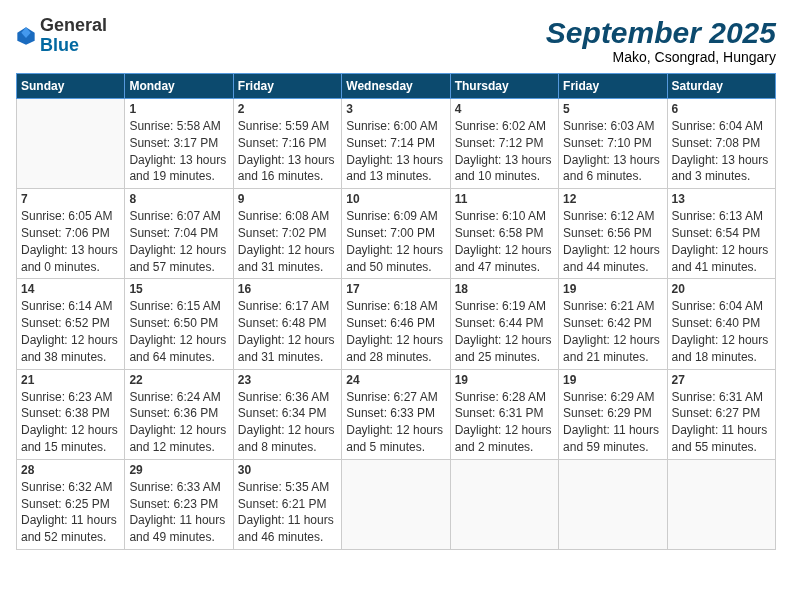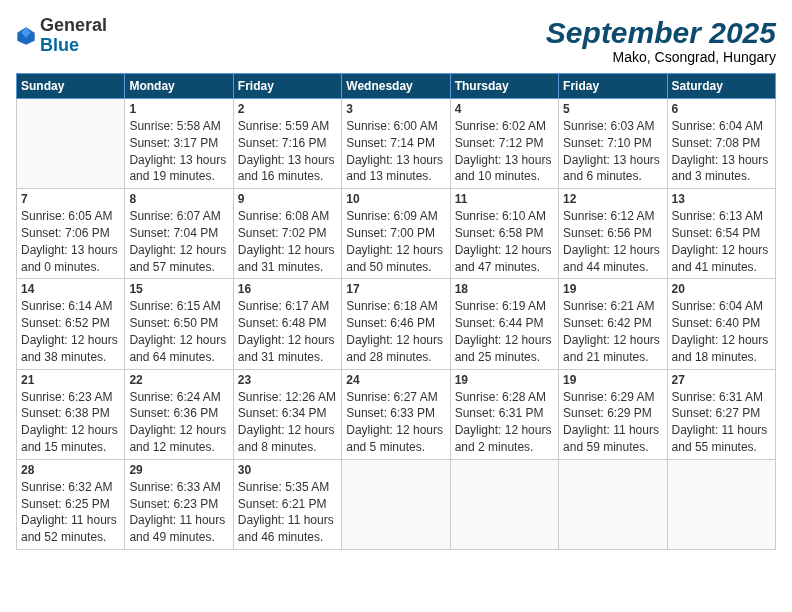--- a/index.html
+++ b/index.html
@@ -308,21 +308,21 @@
         <span class="day-num">22</span>
         <div class="day-info">
           <span>Sunrise: 6:24 AM</span><br>
           <span>Sunset: 6:36 PM</span><br>
           <span>Daylight: 12 hours and 12 minutes.</span>
         </div>
       </td>
           <td>
         <span class="day-num">23</span>
         <div class="day-info">
-          <span>Sunrise: 12:26 AM</span><br>
+          <span>Sunrise: 6:36 AM</span><br>
           <span>Sunset: 6:34 PM</span><br>
           <span>Daylight: 12 hours and 8 minutes.</span>
         </div>
       </td>
           <td>
         <span class="day-num">24</span>
         <div class="day-info">
           <span>Sunrise: 6:27 AM</span><br>
           <span>Sunset: 6:33 PM</span><br>
           <span>Daylight: 12 hours and 5 minutes.</span>

